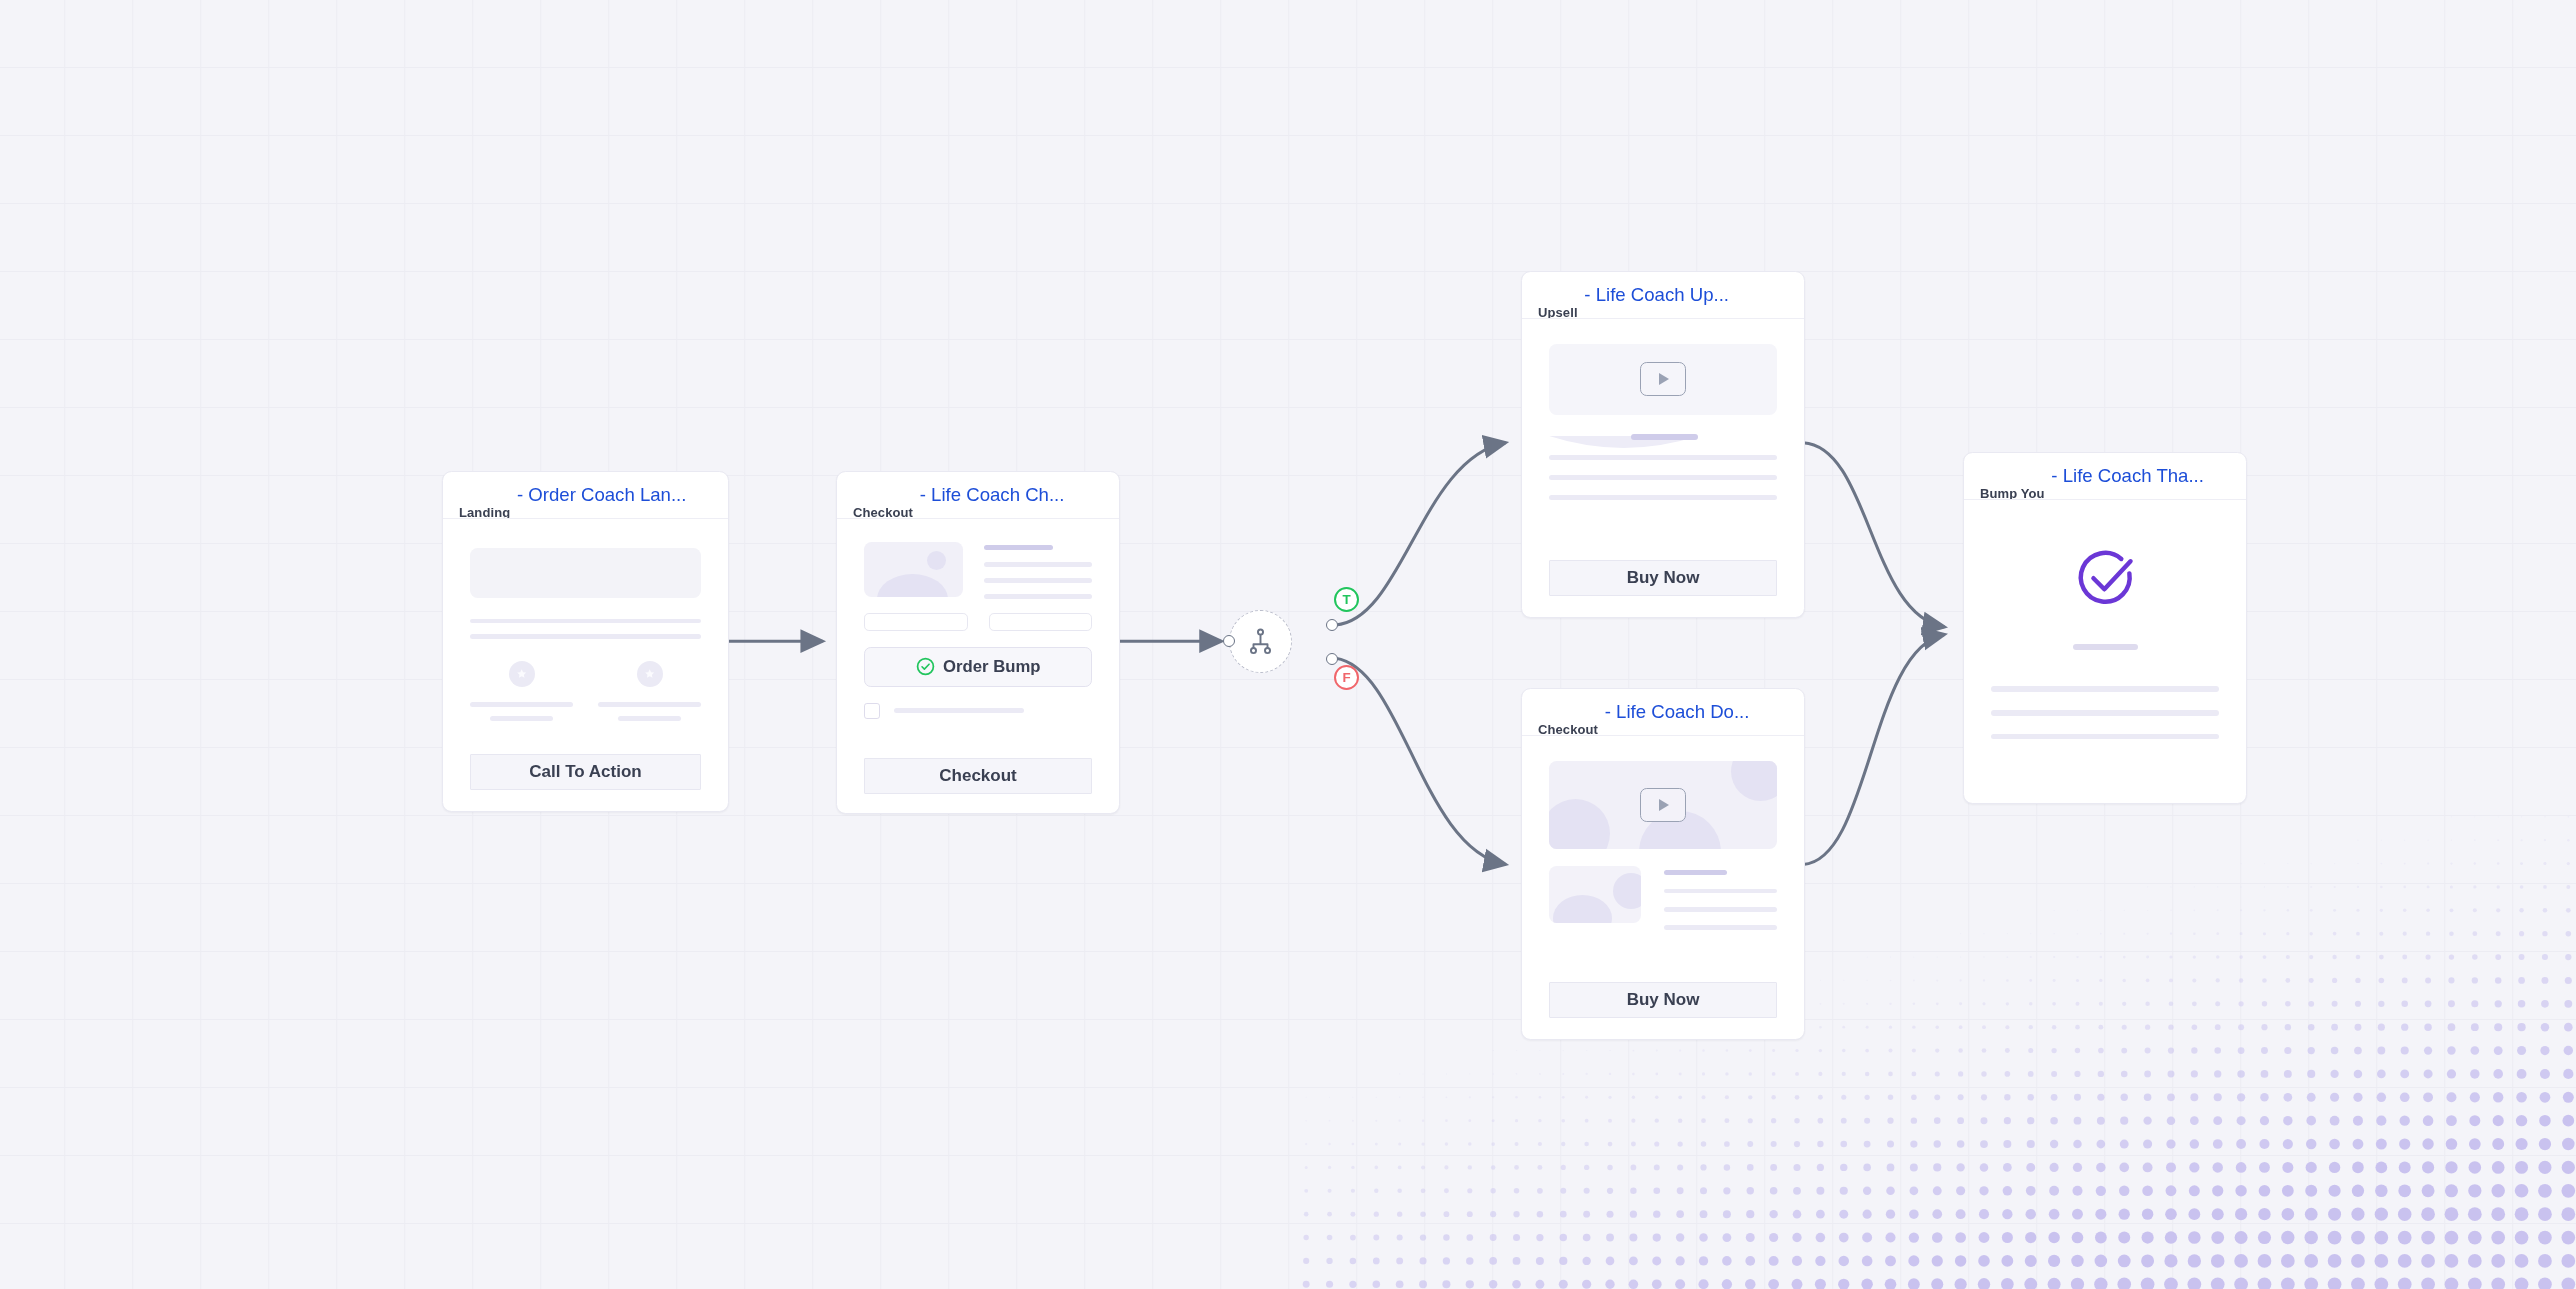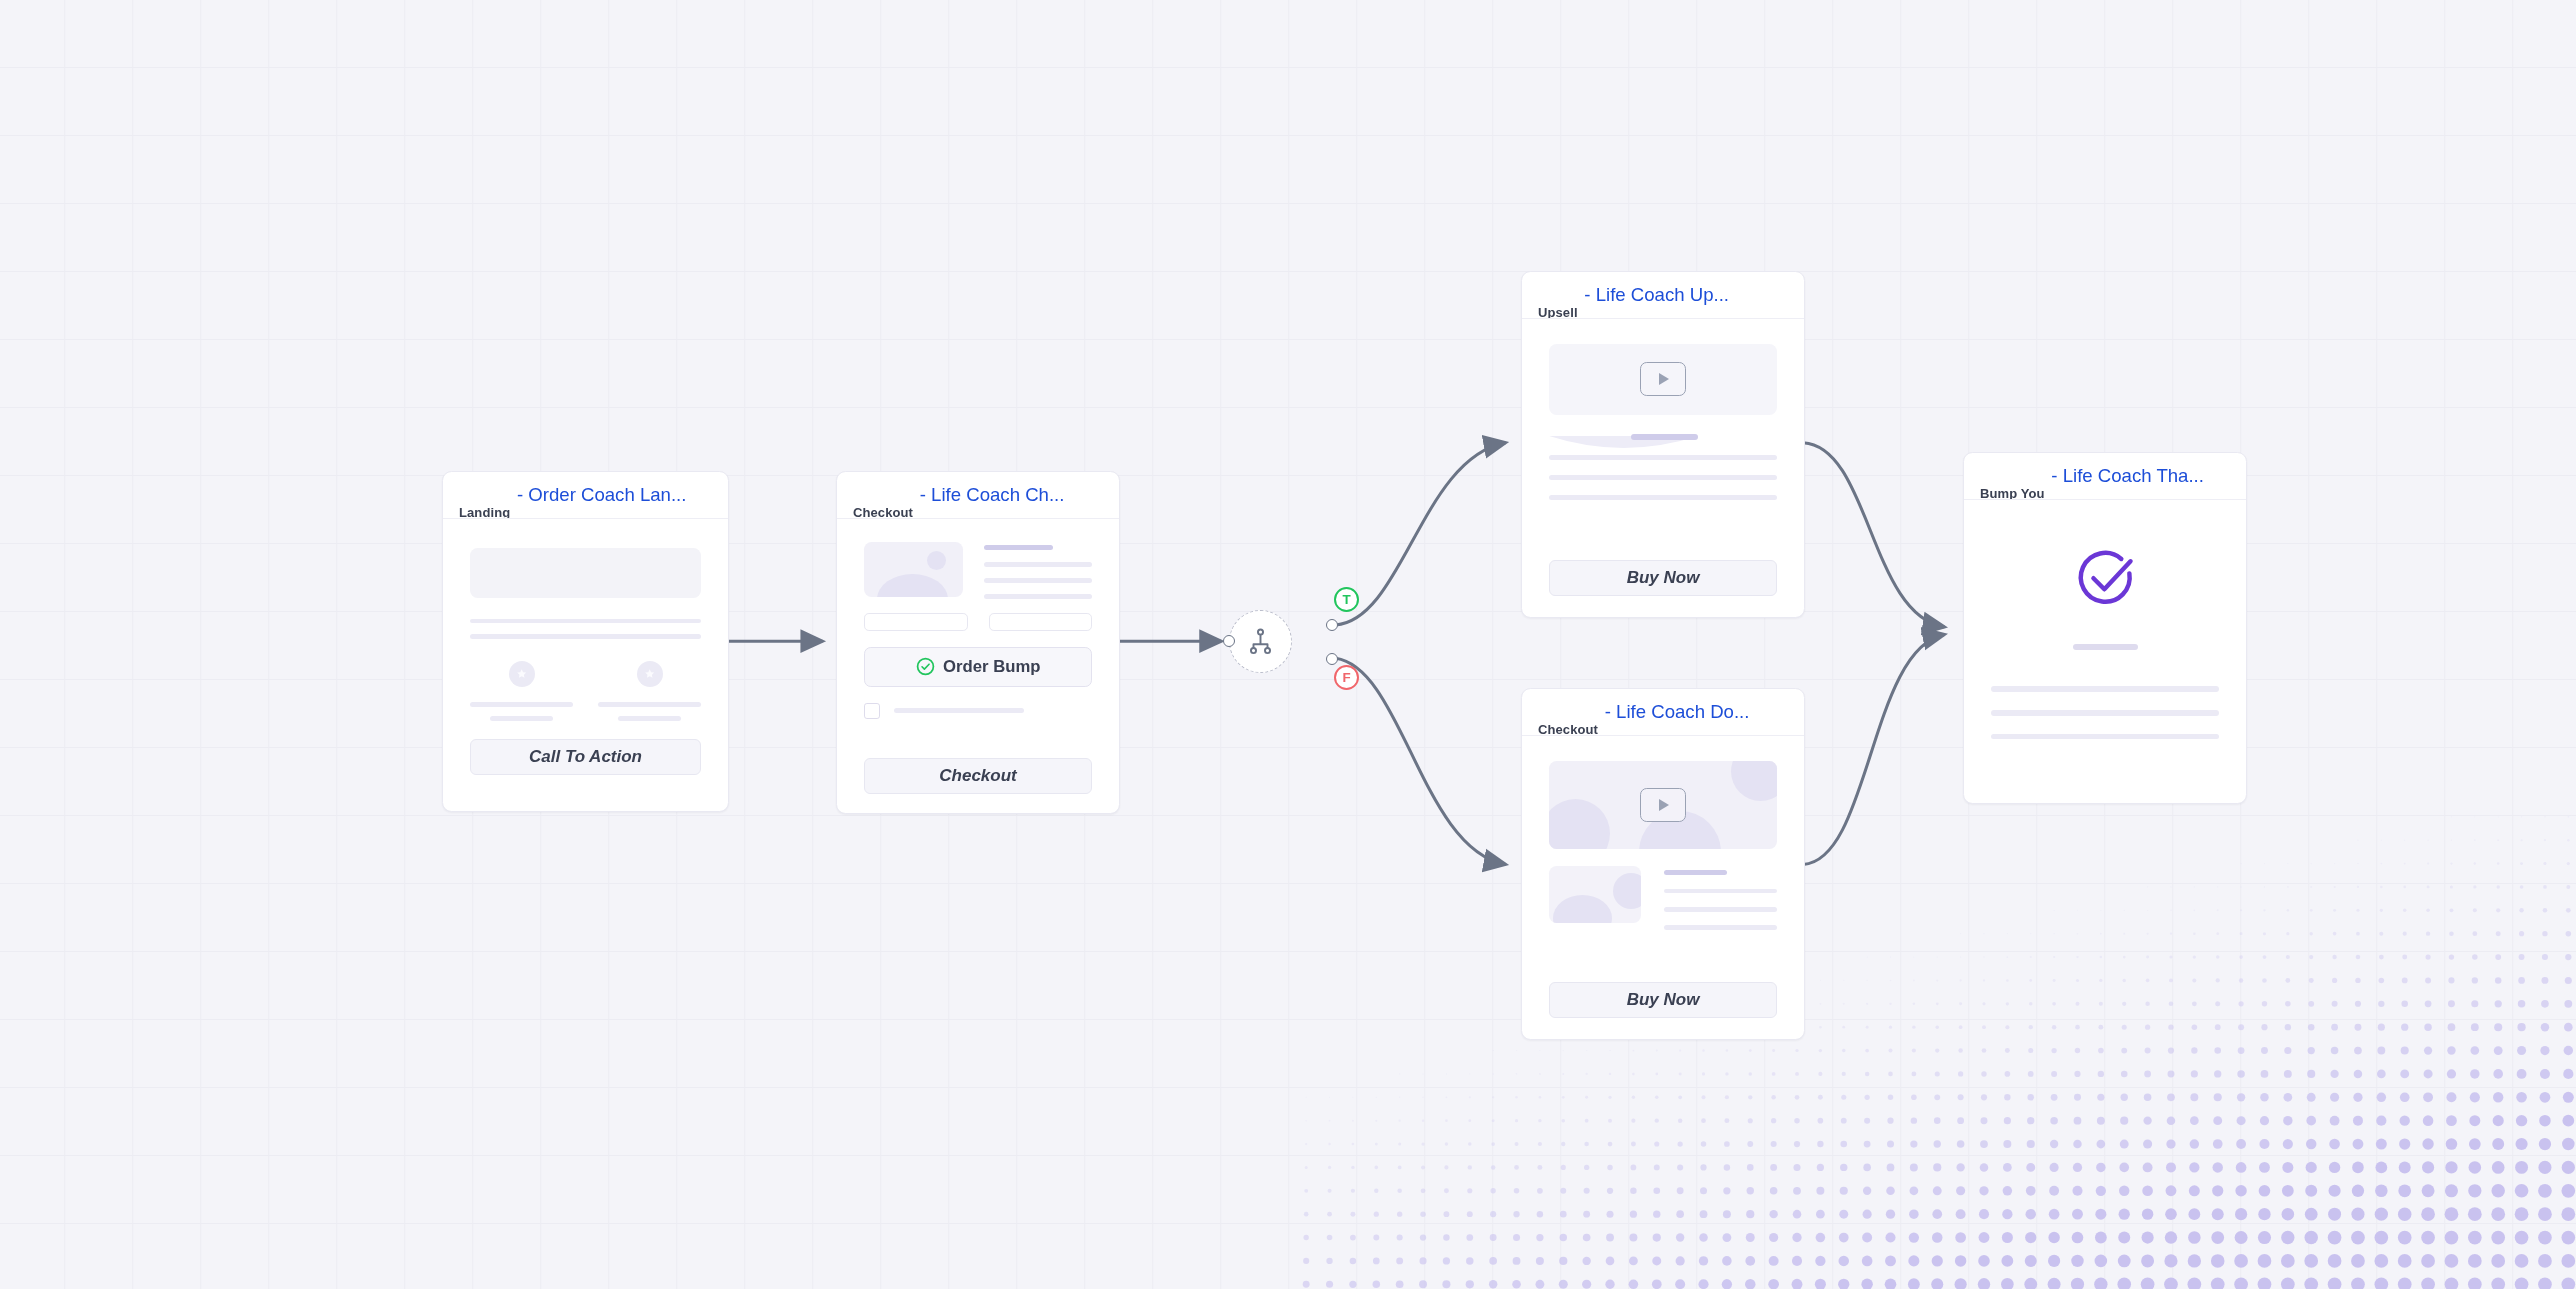--- a/index.html
+++ b/index.html
@@ -48,34 +48,34 @@
   }
   .node-title{
     font-size:13px;font-weight:bold;color:#3a4052;letter-spacing:0.1px;margin-top:35px;
   }
   .node-sub{
     font-size:18.6px;font-weight:normal;color:#1d4ed8;
     margin-left:6.7px;
     overflow:hidden;text-overflow:ellipsis;white-space:nowrap;
   }
   .node-body{
-    padding:21px 27px 36px 27px;
+    padding:21px 27px 21px 27px;
     box-sizing:border-box;
     position:relative;
     height:calc(100% - 47px);
     display:flex;flex-direction:column;
   }
 
   
   .sk-bar{background:#ebeaf5;border-radius:3.8px;}
   .sk-hero{background:#f3f3f8;border-radius:7.6px;}
   .sk-btn{
-    background:#f5f5fa;border:1px solid #e7e7f1;border-radius:6px;
+    background:#f5f5fa;border:1px solid #e7e7f1;border-radius:1px;
     display:flex;align-items:center;justify-content:center;
-    font-size:17px;font-weight:bold;color:#3a4052;font-style:italic;
+    font-size:17px;font-weight:bold;color:#3a4052;
   }
   .sk-input{background:#fff;border:1px solid #e7e7f1;border-radius:4.8px;}
   .sk-checkbox{width:14.3px;height:14.3px;border:1.4px solid #dedcec;border-radius:2.9px;background:#fff;flex:none;}
 
   
   .ph-img{background:#f1f0f8;border-radius:7.6px;position:relative;overflow:hidden;}
   .blob{position:absolute;background:#e4e2f3;border-radius:50%;}
 
   
   .ph-video{background:#f5f5fa;border-radius:7.6px;position:relative;overflow:hidden;

